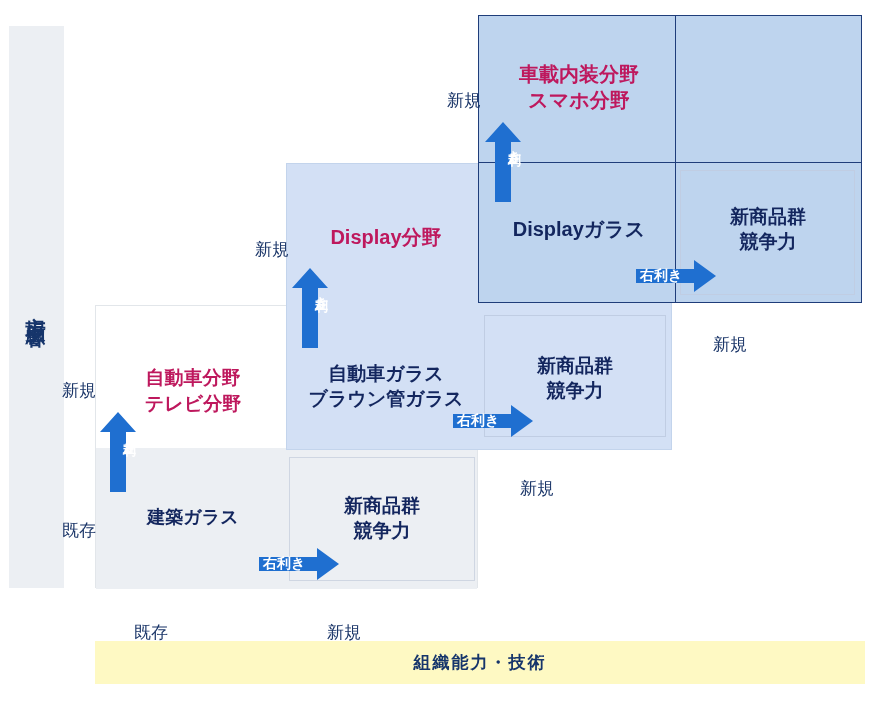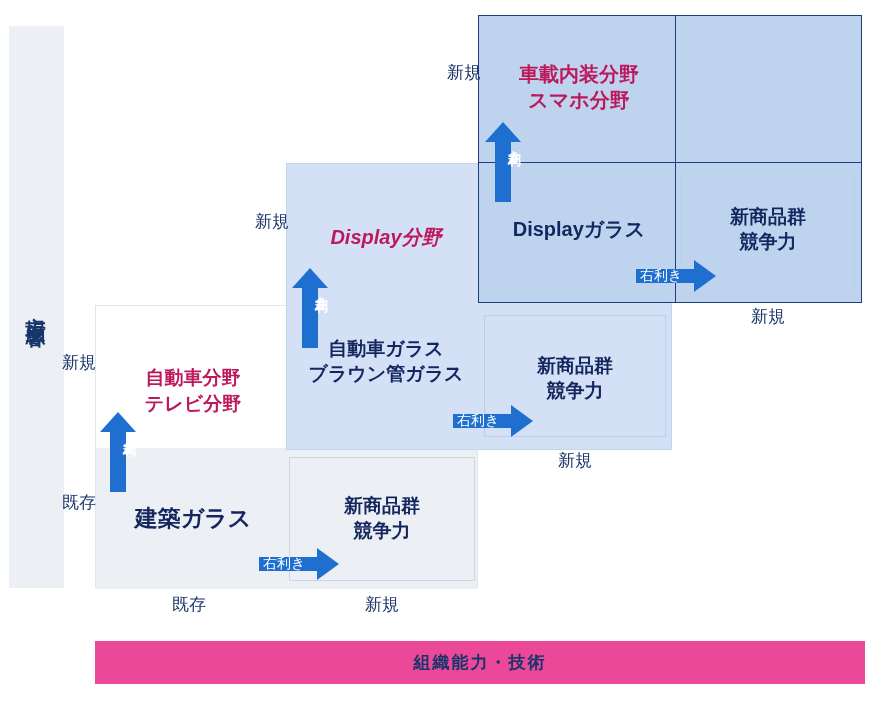--- a/index.html
+++ b/index.html
@@ -17,21 +17,21 @@
     background:#eceff3;
   }
   .rail-y-label{
     position:absolute;left:0;top:0;width:55px;height:562px;
     display:flex;align-items:center;justify-content:center;
     writing-mode:vertical-rl;
     font-size:20px;font-weight:bold;color:#16356b;letter-spacing:3px;
   }
   .rail-x{
     position:absolute;left:95px;top:641px;width:770px;height:43px;
-    background:#ec4899;
+    background:#fef9c3;
     display:flex;align-items:center;justify-content:center;
   }
   .rail-x-label{font-size:17px;font-weight:bold;color:#16356b;letter-spacing:2px;}
 
   
   .panel{position:absolute;box-sizing:border-box;}
 
   .panel-bottom{
     left:95px;top:305px;width:383px;height:283px;
     background:#ffffff;border:1px solid #e2e6ea;
@@ -79,27 +79,27 @@
     font-size:13px;font-weight:bold;color:#ffffff;
     display:flex;align-items:flex-start;justify-content:center;
     letter-spacing:0px;
   }
   .arrow-right{position:absolute;height:36px;}
   .arrow-right svg{display:block;}
   .arrow-right .txt{
     position:absolute;left:0;top:0;height:36px;
     display:flex;align-items:center;justify-content:flex-start;
     padding-left:6px;
-    font-size:14px;font-weight:normal;color:#ffffff;letter-spacing:0px;
+    font-size:14px;font-weight:bold;color:#ffffff;letter-spacing:0px;
   }
 
   
   .tick{
     position:absolute;color:#1a3568;font-size:17px;line-height:1.25;
-    text-align:center;white-space:pre-line;
+    white-space:pre-line;margin-top:28px;
   }
   .tick-v{width:34px;}
   .tick-h{width:110px;}
 </style>
 </head>
 <body>
 
 <div class="stage">
 
   <div class="rail-y">
@@ -111,30 +111,30 @@
   </div>
 
   <div class="panel panel-bottom">
     <div class="half-lower"></div>
   </div>
 
   <div class="inner-box" style="left:289px;top:457px;width:186px;height:124px;"></div>
 
   <div class="cell c-red" style="left: 103px; top: 338px; width: 180px; height: 105px; font-size: 19px; white-space: pre-line;">自動車分野
 テレビ分野</div>
-  <div class="cell c-navy" style="left: 103px; top: 468px; width: 180px; height: 100px; font-size: 23px; white-space: pre-line;">建築ガラス</div>
+  <div class="cell c-navy" style="left: 103px; top: 468px; width: 180px; height: 100px; font-size: 18px; white-space: pre-line;">建築ガラス</div>
   <div class="cell c-navy" style="left: 292px; top: 468px; width: 180px; height: 100px; font-size: 19px; white-space: pre-line;">新商品群
 競争力</div>
 
   <div class="panel panel-mid"></div>
 
   <div class="inner-box on-tint" style="left:484px;top:315px;width:182px;height:122px;"></div>
 
-  <div class="cell c-red" style="left: 293px; top: 190px; width: 186px; height: 95px; font-size: 20px; white-space: pre-line; font-style: italic;">Display分野</div>
-  <div class="cell c-navy" style="left: 293px; top: 311px; width: 186px; height: 100px; font-size: 19px; white-space: pre-line;">自動車ガラス
+  <div class="cell c-red" style="left: 293px; top: 190px; width: 186px; height: 95px; font-size: 20px; white-space: pre-line;">Display分野</div>
+  <div class="cell c-navy" style="left: 293px; top: 336px; width: 186px; height: 100px; font-size: 19px; white-space: pre-line;">自動車ガラス
 ブラウン管ガラス</div>
   <div class="cell c-navy" style="left: 487px; top: 328px; width: 176px; height: 100px; font-size: 19px; white-space: pre-line;">新商品群
 競争力</div>
 
   <div class="panel panel-top">
     <div class="vsplit"></div>
     <div class="hsplit"></div>
   </div>
 
   <div class="inner-box on-tint" style="left:680px;top:170px;width:175px;height:125px;"></div>

